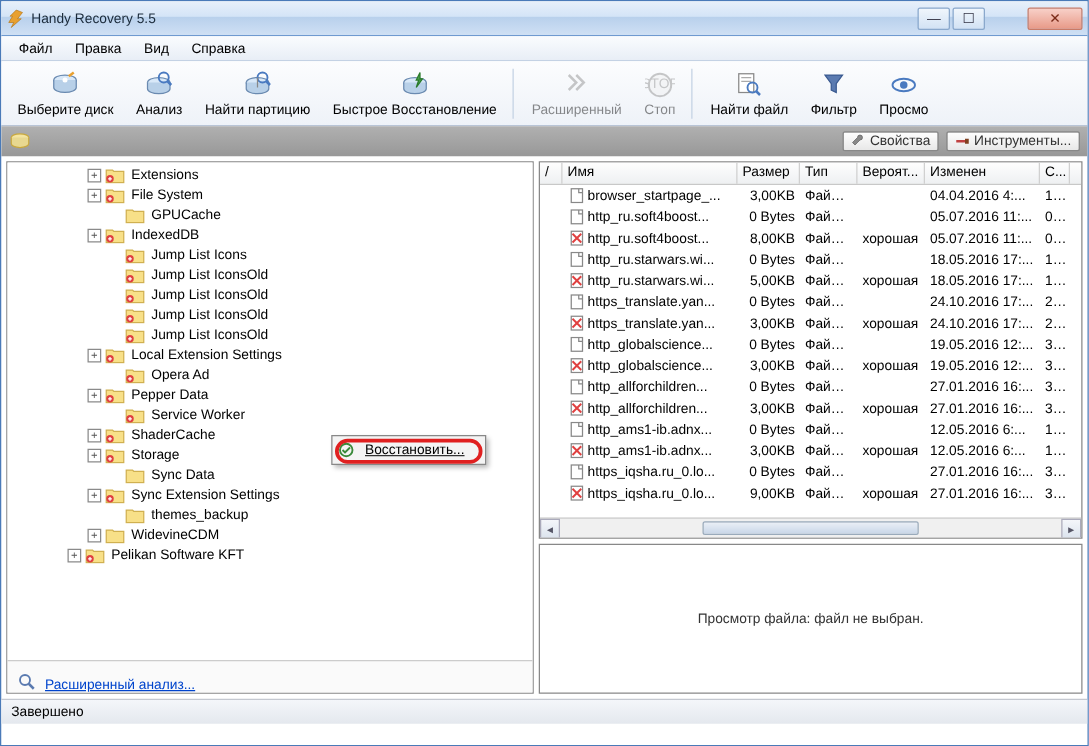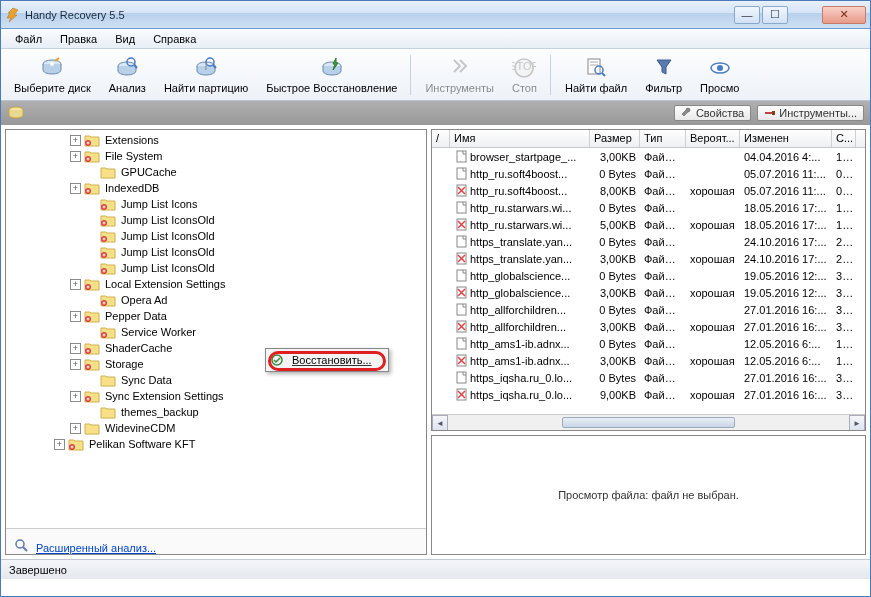--- a/index.html
+++ b/index.html
@@ -121,21 +121,21 @@
       </div>
       <div class="tlabel">Быстрое Восстановление</div>
     </div>
     <div class="tsep"></div>
     <div class="tbtn disabled">
       <div class="ticon">
         <svg width="24" height="24" viewBox="0 0 24 24">
           <path d="M6 4 l6 6 l-6 6 M12 4 l6 6 l-6 6" fill="none" stroke="#888" stroke-width="2"></path>
         </svg>
       </div>
-      <div class="tlabel">Инструменты</div>
+      <div class="tlabel">Расширенный</div>
     </div>
     <div class="tbtn disabled">
       <div class="ticon">
         <svg width="24" height="24" viewBox="0 0 24 24">
           <circle cx="12" cy="12" r="9" fill="#f0f0f0" stroke="#888" stroke-width="1.5"></circle>
           <text x="12" y="14" text-anchor="middle" font-size="5" fill="#888">STOP</text>
         </svg>
       </div>
       <div class="tlabel">Стоп</div>
     </div>

